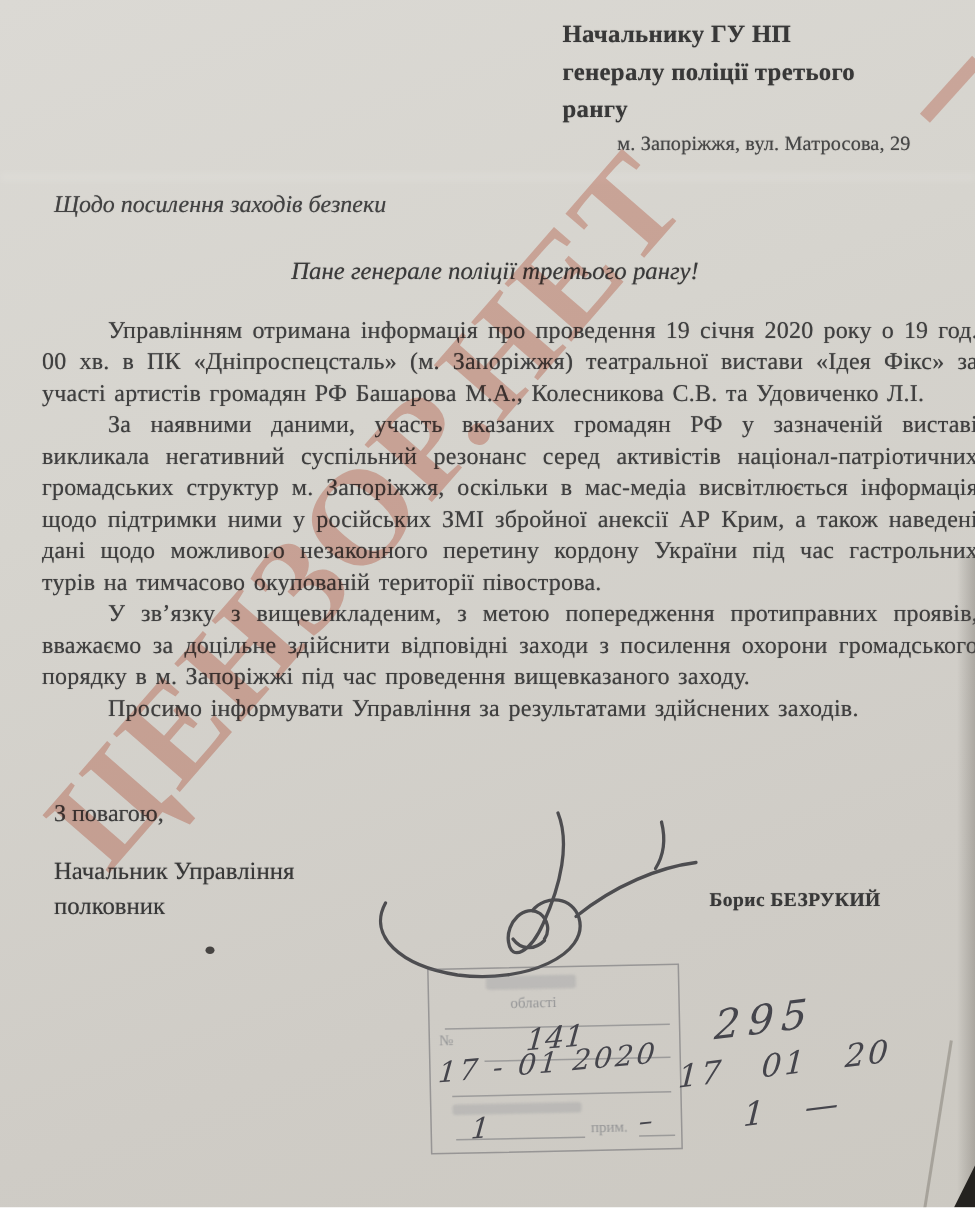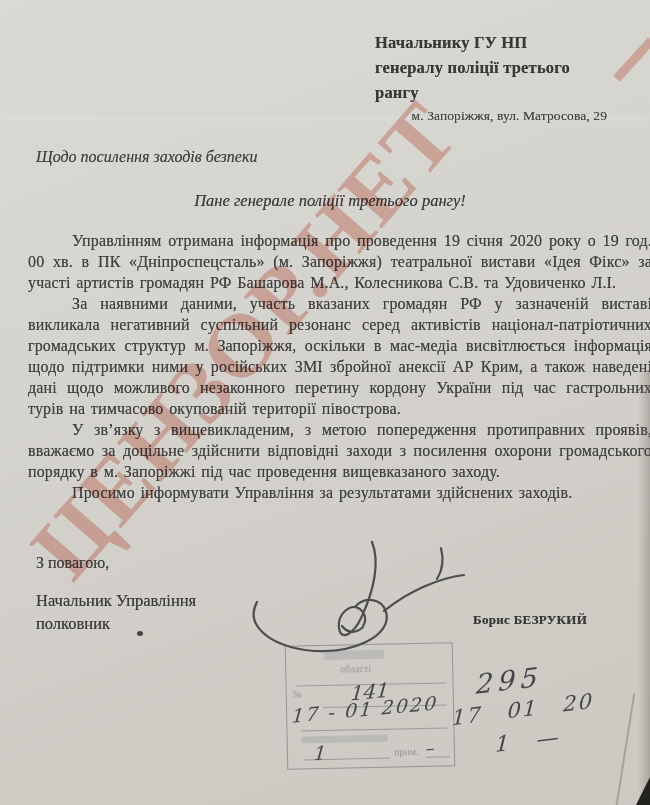--- a/index.html
+++ b/index.html
@@ -3,21 +3,21 @@
 <meta charset="utf-8">
 <style>
   html,body{margin:0;padding:0;}
   #page{
     position:relative; width:650px; height:805px; overflow:hidden;
     background:linear-gradient(160deg,#dbd9d4 0%,#d6d4ce 35%,#cfccc6 75%,#ccc9c2 100%);
     font-family:"Liberation Serif","DejaVu Serif",serif;
     color:#3e3e3e;
   }
   .abs{position:absolute;}
-  .doc-text{ text-shadow:0 0 .6px rgba(62,62,62,.65);margin-top:20px; }
+  .doc-text{ text-shadow:0 0 .6px rgba(62,62,62,.65); }
   
   .recipient{ left:375px; top:10px; width:232px; font-weight:bold; font-size:16.5px; line-height:25px; color:#383838; letter-spacing:.2px;}
   .recipient .name{ display:block; border-bottom:1.6px solid #3c3c3c; padding-bottom:1px; }
   .recipient .addr{ font-weight:normal; font-size:13.5px; line-height:18px; margin-top:2px; color:#474747; letter-spacing:.1px;text-align:right;}
   
   .subject{ left:36px; top:128px; font-style:italic; font-size:16px; color:#424242;}
   .salutation{ left:30px; top:171px; width:600px; text-align:center; font-weight:normal; font-style:italic; font-size:16.5px; color:#3a3a3a;}
   
   .bodytext{ left:28px; top:210px; width:624px; }
   .bodytext p{ margin:0; font-size:16px; line-height:21px; text-align:justify; text-indent:44px; letter-spacing:.15px; word-spacing:1.5px; color:#3f3f3f;}

